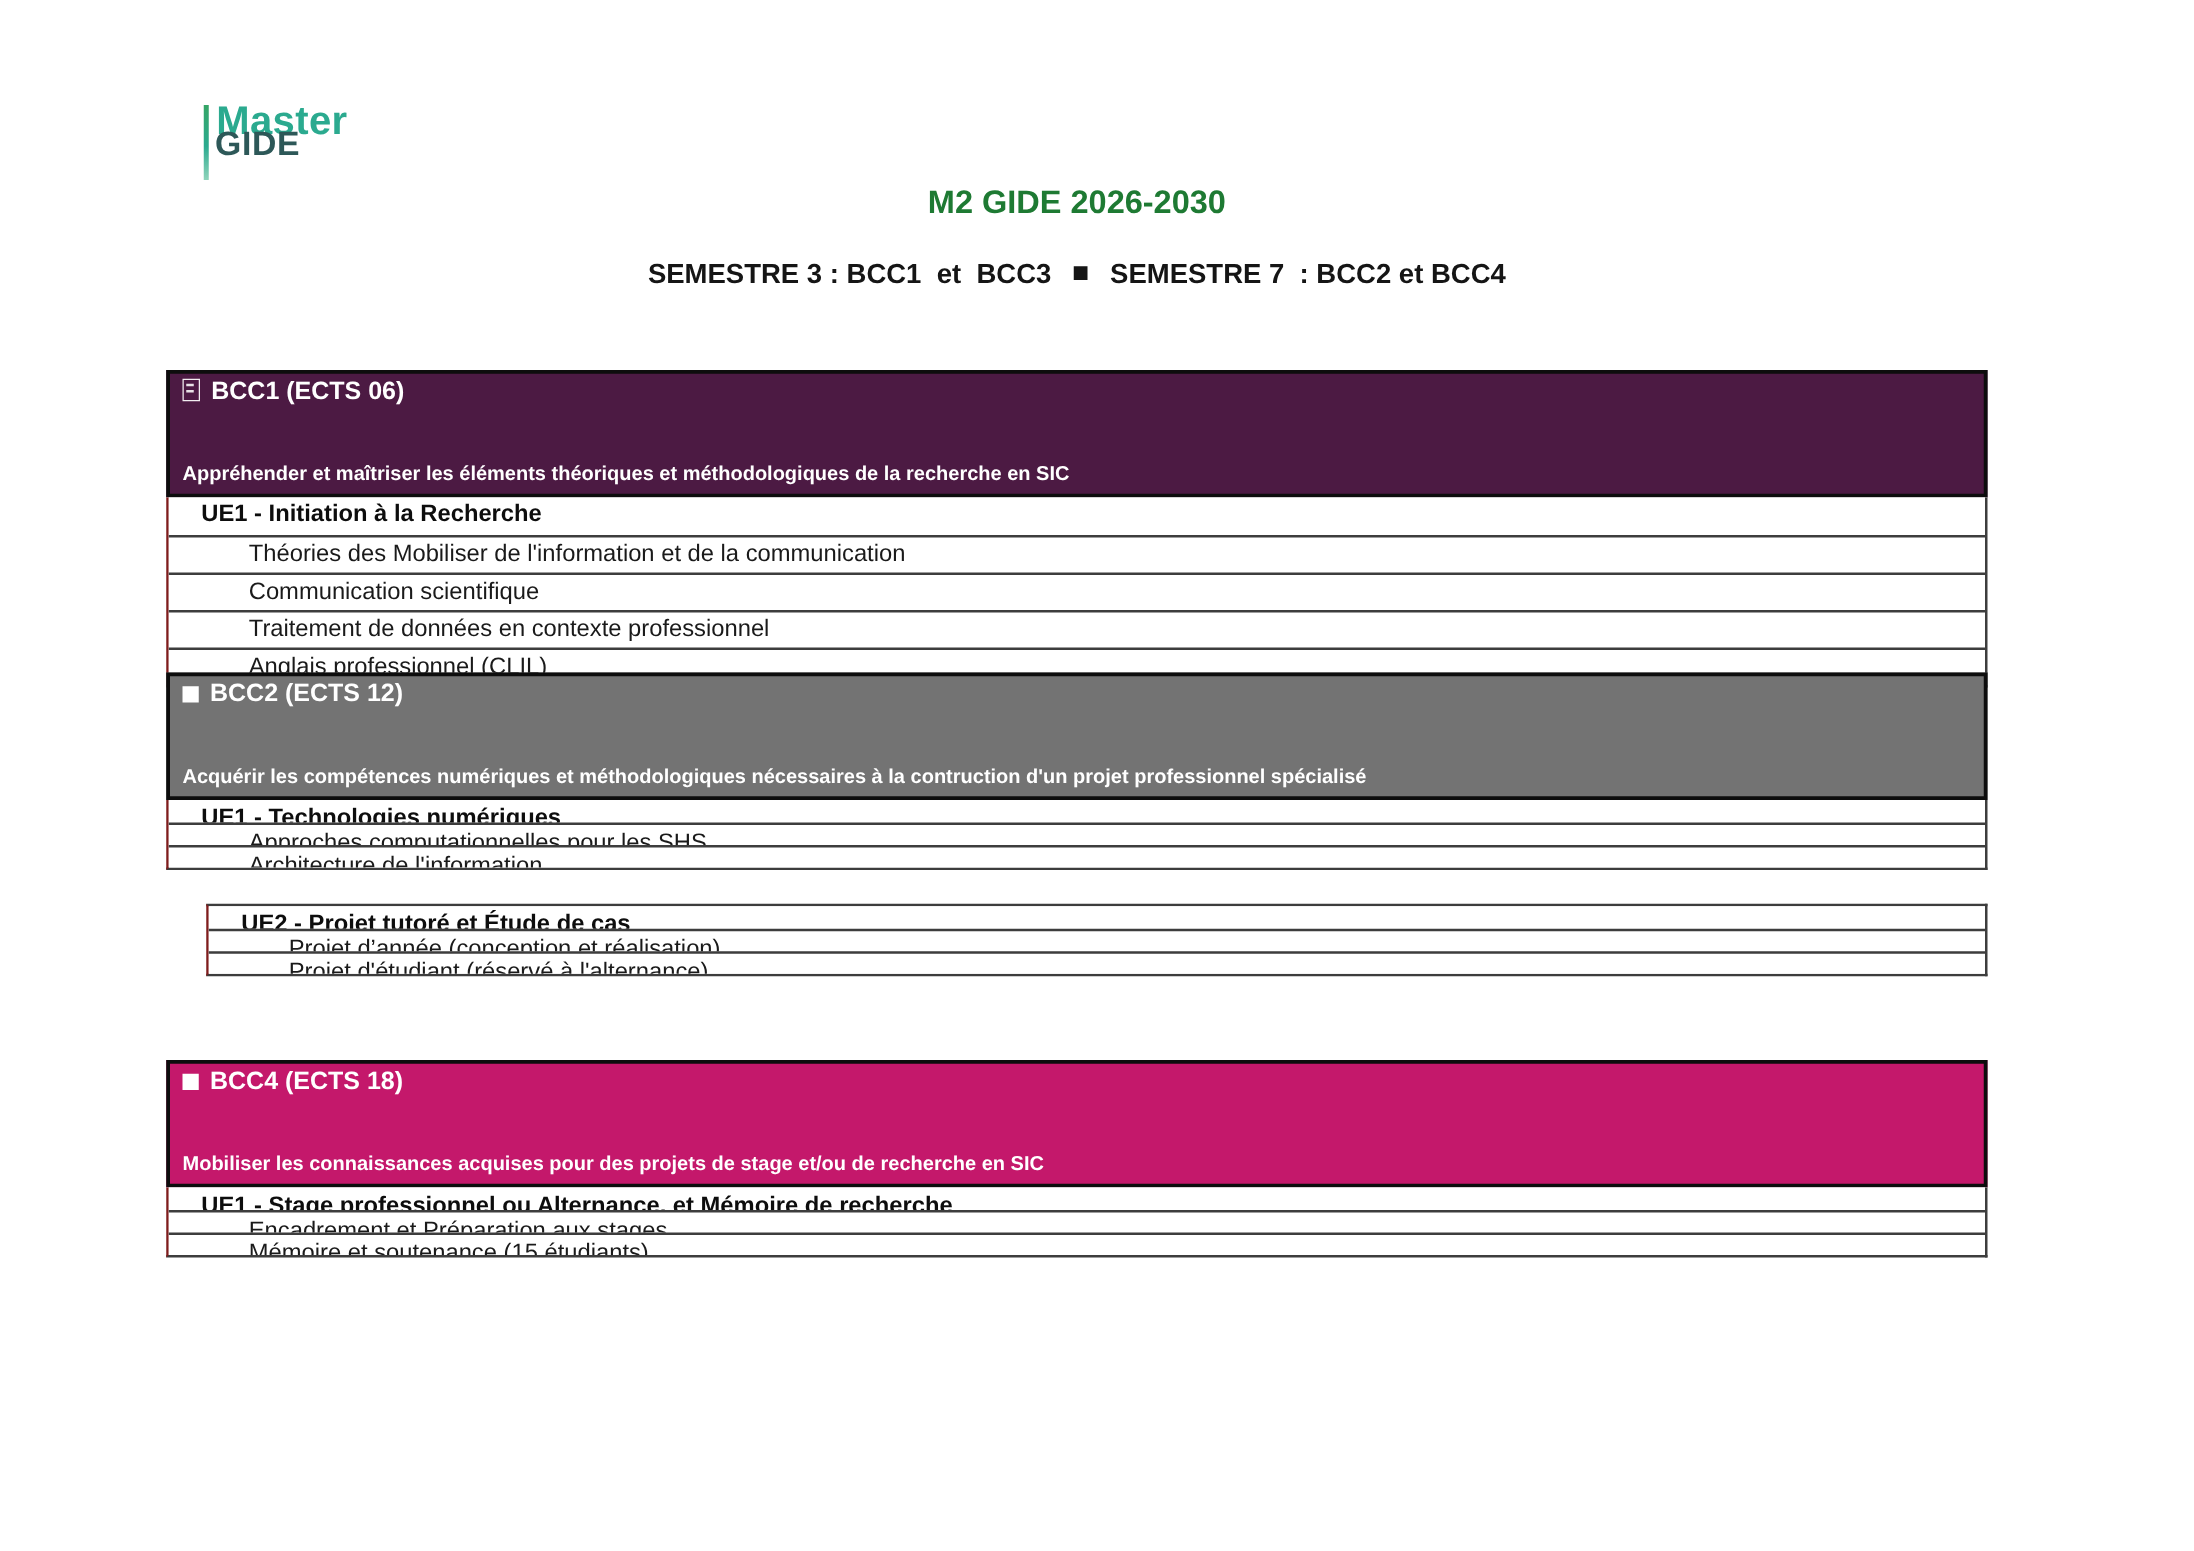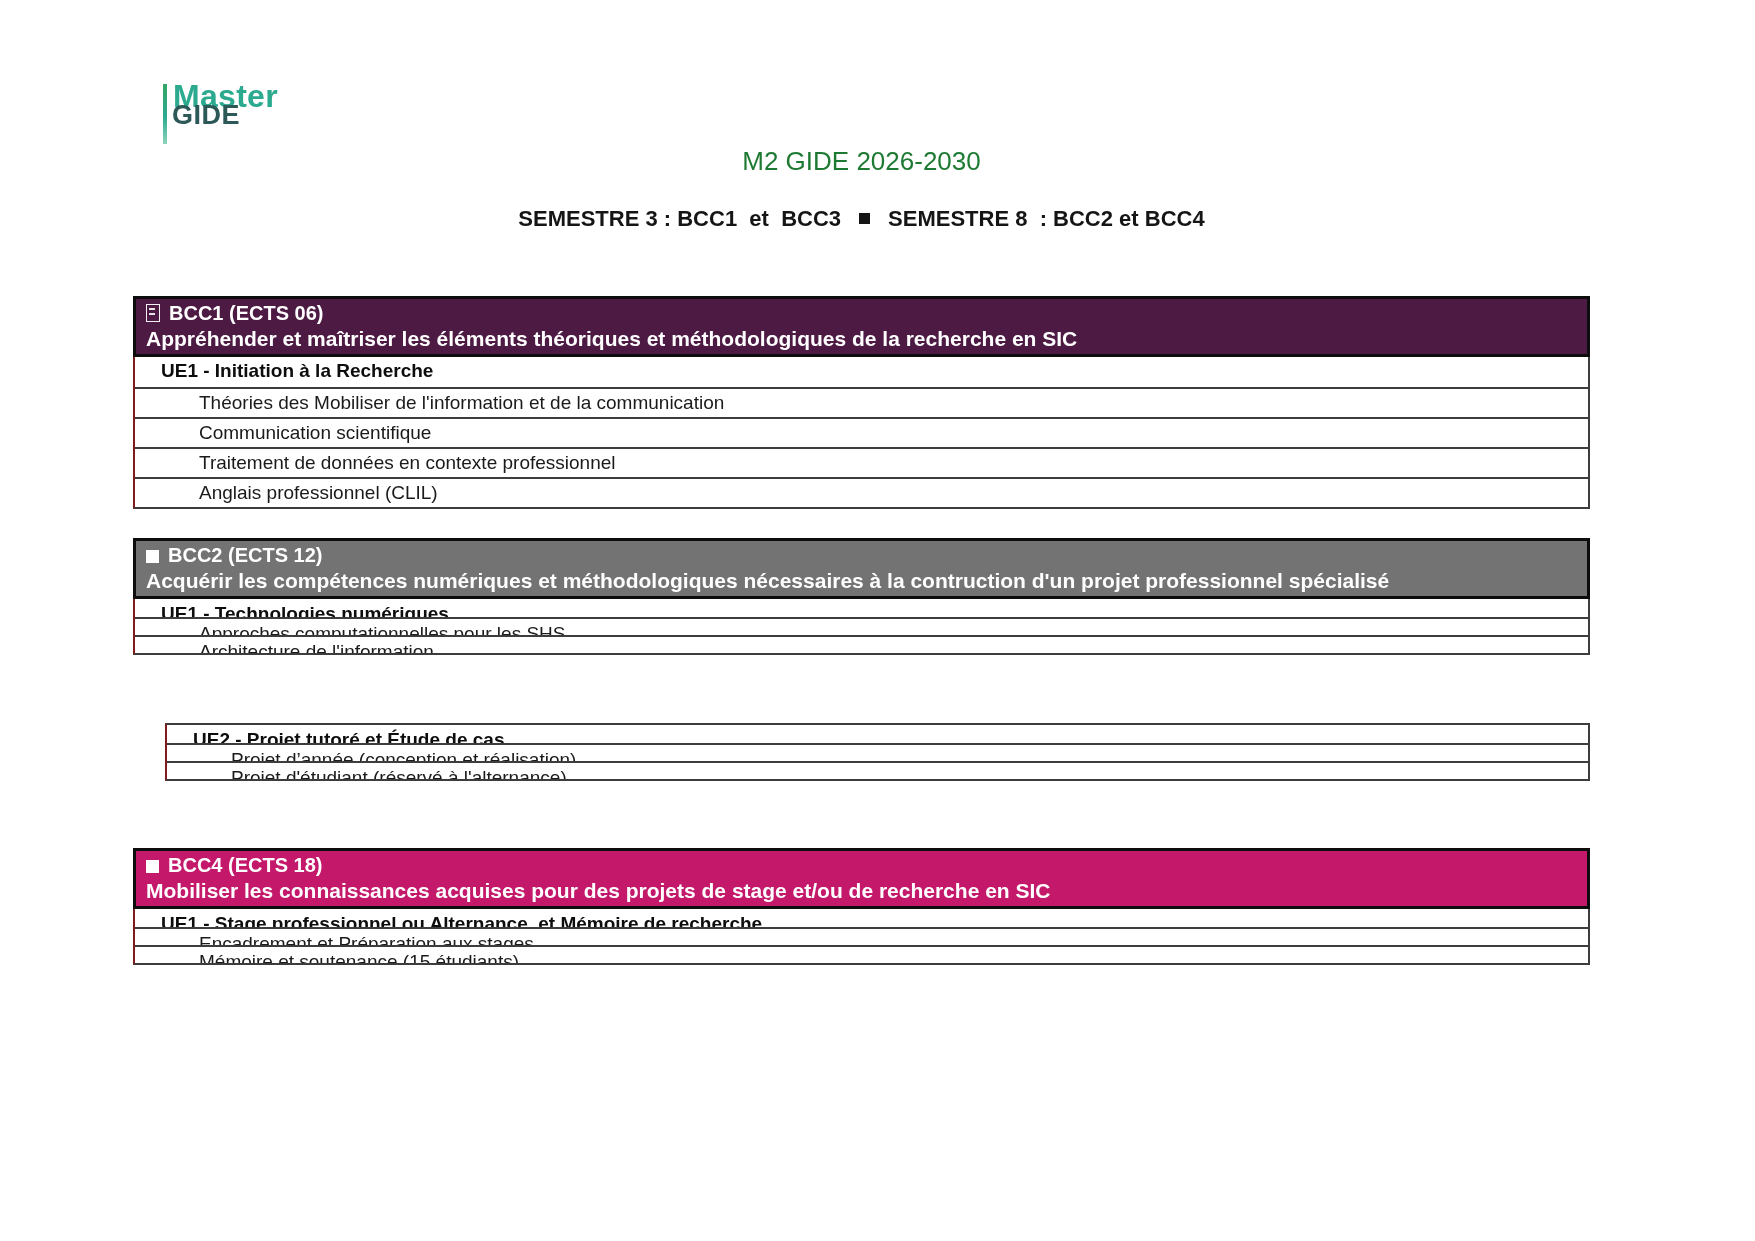--- a/index.html
+++ b/index.html
@@ -15,32 +15,32 @@
   .logo{position:absolute;left:163px;top:80px;width:160px;height:70px;}
   .logo-bar{position:absolute;left:0;top:4px;width:4px;height:60px;
     background:linear-gradient(180deg,#35a566 0%,#2baa8f 55%,#8fd4bb 100%);}
   .logo-master{position:absolute;left:10px;top:-2px;font-size:32px;font-weight:bold;
     color:#2baa8f;letter-spacing:.3px;}
   .logo-gide{position:absolute;left:9px;top:20px;font-size:27px;font-weight:800;
     color:#2d5858;letter-spacing:.5px;}
 
   
   .content-center{position:absolute;left:133px;width:1457px;text-align:center;}
-  .doc-title{top:146px;font-size:26px;font-weight:normal;color:#1e7a33;}
+  .doc-title{top:146px;font-size:26px;font-weight:bold;color:#1e7a33;}
   .semester-line{top:206px;font-size:22px;font-weight:bold;color:#151515;}
   .semester-line span{white-space:pre;}
   .sep-square{display:inline-block;width:11px;height:11px;background:#151515;
     margin:0 18px;vertical-align:2px;}
 
   
   .tbl{position:absolute;left:133px;width:1457px;box-sizing:border-box;}
   .thead{box-sizing:border-box;border:3px solid #0d0d0d;color:#fff;text-align:left;
     padding:2px 10px 3px;font-weight:bold;}
   .thead-l1{font-size:20px;line-height:25px;}
-  .thead-l2{font-size:21px;line-height:25px;}
+  .thead-l2{font-size:16px;line-height:25px;margin-top:41px;}
   .bg-bcc1{background:#4c1a43;}
   .bg-bcc2{background:#737373;}
   .bg-bcc4{background:#c4186b;}
 
   .tbody{box-sizing:border-box;border-left:2px solid #7f1d1d;border-right:2px solid #3d3d3d;
     border-bottom:2px solid #3d3d3d;background:#fff;}
   .tbody.no-head{border-top:2px solid #3d3d3d;}
   .trow{box-sizing:border-box;height:18px;line-height:29px;font-size:19px;
     padding-left:64px;white-space:nowrap;overflow:hidden;background:#fff;color:#1a1a1a;}
   .trow + .trow{border-top:2px solid #3d3d3d;}
@@ -63,21 +63,21 @@
 
   <div class="logo">
     <div class="logo-bar"></div>
     <div class="logo-master">Master</div>
     <div class="logo-gide">GIDE</div>
   </div>
 
   <div class="content-center doc-title">M2 GIDE 2026-2030</div>
 
   <div class="content-center semester-line">
-    <span>SEMESTRE 3 : BCC1  et  BCC3</span><span class="sep-square"></span><span>SEMESTRE 8  : BCC2 et BCC4</span>
+    <span>SEMESTRE 3 : BCC1  et  BCC3</span><span class="sep-square"></span><span>SEMESTRE 7  : BCC2 et BCC4</span>
   </div>
 
   <div class="tbl t1" style="top:296px;">
     <div class="thead bg-bcc1">
       <div class="thead-l1">
         <span class="tofu"></span><span>BCC1 (ECTS 06)</span>
       </div>
       <div class="thead-l2">Appréhender et maîtriser les éléments théoriques et méthodologiques de la recherche en SIC</div>
     </div>
     <div class="tbody">

